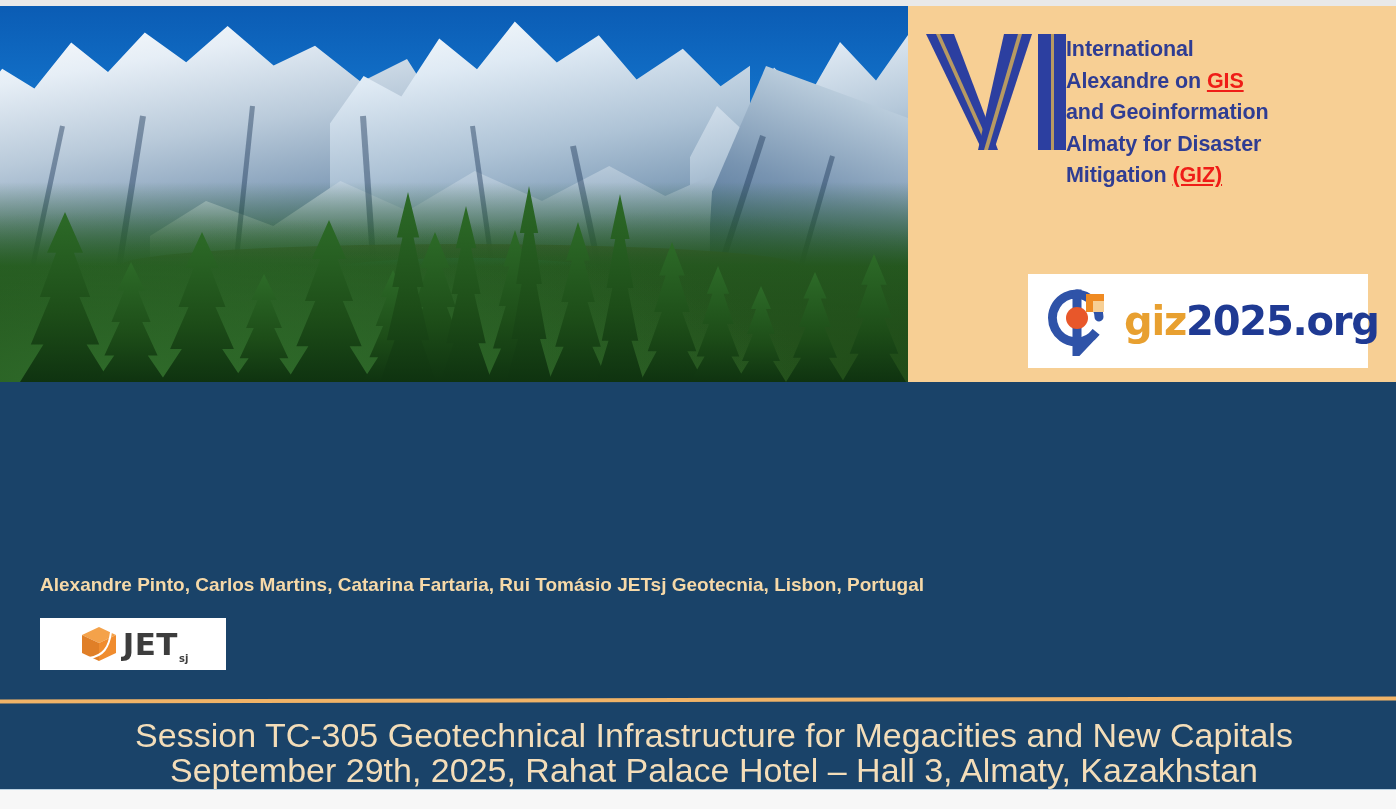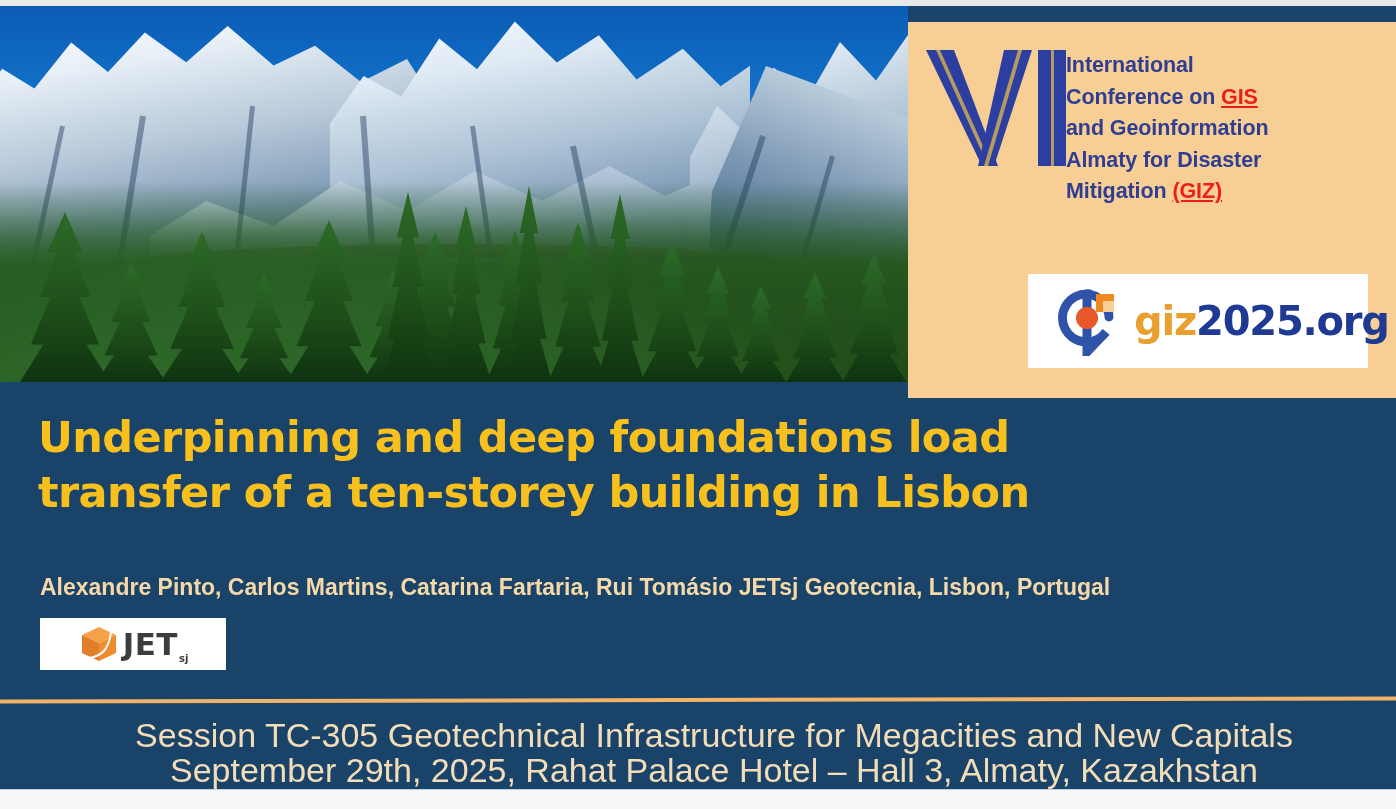--- a/index.html
+++ b/index.html
@@ -124,21 +124,21 @@
   .tree {
     position: absolute;
     bottom: 0;
     background: linear-gradient(180deg,#2d6b28 0%, #1d4d18 60%, #0f3310 100%);
     clip-path: polygon(50% 0%, 70% 24%, 60% 24%, 78% 50%, 66% 50%, 88% 78%, 74% 78%, 100% 100%, 0% 100%, 26% 78%, 12% 78%, 34% 50%, 22% 50%, 40% 24%, 30% 24%);
   }
 
   
   .conf-panel {
     position: absolute;
-    left: 908px; top: 16px;
+    left: 908px; top: 0;
     width: 488px; height: 376px;
     background: #f7cf94;
   }
   .vi-logo {
     position: absolute;
     left: 12px; top: 22px;
     width: 150px; height: 150px;
   }
   .conf-lines {
     position: absolute;
@@ -153,21 +153,21 @@
   }
   .conf-lines .red { color: #ef1d17; text-decoration: underline; }
 
   .giz-box {
     position: absolute;
     left: 1028px; top: 268px;
     width: 340px; height: 94px;
     background: #ffffff;
     display: flex;
     align-items: center;
-    padding-left: 28px;
+    padding-left: 18px;
     box-sizing: border-box;
   }
   .giz-mark { width: 70px; height: 70px; flex: 0 0 70px; }
   .giz-text {
     font-family: "DejaVu Sans", sans-serif;
     font-weight: bold;
     font-size: 40px;
     letter-spacing: -1.2px;
     margin-left: 8px;
     white-space: nowrap;
@@ -186,21 +186,21 @@
     line-height: 55px;
     color: #f8c01d;
     letter-spacing: -0.6px;
   }
   .authors {
     position: absolute;
     left: 40px; top: 568px;
     width: 1340px;
     font-family: "Liberation Sans", sans-serif;
     font-weight: bold;
-    font-size: 23px;
+    font-size: 19px;
     color: #f6d9a8;
     white-space: nowrap;
   }
 
   
   .jet-box {
     position: absolute;
     left: 40px; top: 612px;
     width: 186px; height: 52px;
     background: #ffffff;
@@ -319,42 +319,38 @@
         <polygon points="84,6 112,6 74,122 58,122" fill="#2c3fa0"></polygon>
         <polygon points="98,6 102,6 68,122 64,122" fill="#b79a62"></polygon>
 
         <rect x="118" y="6" width="13" height="116" fill="#2c3fa0"></rect>
         <rect x="131" y="6" width="3" height="116" fill="#b79a62"></rect>
         <rect x="134" y="6" width="12" height="116" fill="#2c3fa0"></rect>
       </svg>
 
       <div class="conf-lines">
         <div>International</div>
-        <div><span>Conference  on </span><span class="red">GIS</span></div>
+        <div><span>Alexandre  on </span><span class="red">GIS</span></div>
         <div>and Geoinformation</div>
         <div>Almaty for Disaster</div>
         <div><span>Mitigation </span><span class="red">(GIZ)</span></div>
       </div>
     </div>
 
     <div class="giz-box">
       <svg class="giz-mark" viewBox="0 0 70 70">
         <path d="M31 8 A24 24 0 1 0 50 46 L31 66 Z" fill="none" stroke="#2f53a8" stroke-width="9" stroke-linecap="round"></path>
         <path d="M31 8 A24 24 0 0 1 53 31" fill="none" stroke="#2f53a8" stroke-width="9" stroke-linecap="round"></path>
         <rect x="40" y="8" width="18" height="18" fill="#ef8a22"></rect>
         <rect x="47" y="15" width="11" height="11" fill="#f7cf94"></rect>
         <circle cx="31" cy="32" r="11" fill="#e8572a"></circle>
       </svg>
       <div class="giz-text"><span class="o">giz</span><span class="b">2025.org</span></div>
     </div>
 
-    <div class="title">
-      <div>Underpinning and deep foundations load</div>
-      <div>transfer of a ten-storey building in Lisbon</div>
-    </div>
 
     <div class="authors">Alexandre Pinto, Carlos Martins, Catarina Fartaria, Rui Tomásio JETsj Geotecnia, Lisbon, Portugal</div>
 
     <div class="jet-box">
       <svg class="jet-cube" viewBox="0 0 40 40">
         <polygon points="20,3 37,11 20,19 3,11" fill="#f4a24a"></polygon>
         <polygon points="3,11 20,19 20,37 3,29" fill="#e07f27"></polygon>
         <polygon points="37,11 37,29 20,37 20,19" fill="#f08c2e"></polygon>
         <path d="M32 8 C30 24 24 32 10 34" fill="none" stroke="#ffffff" stroke-width="2"></path>
       </svg>

